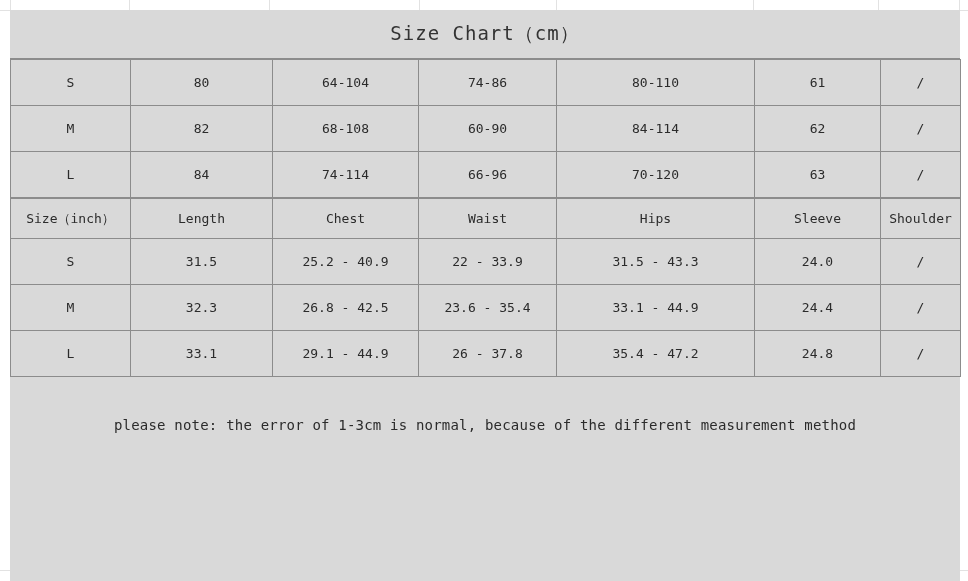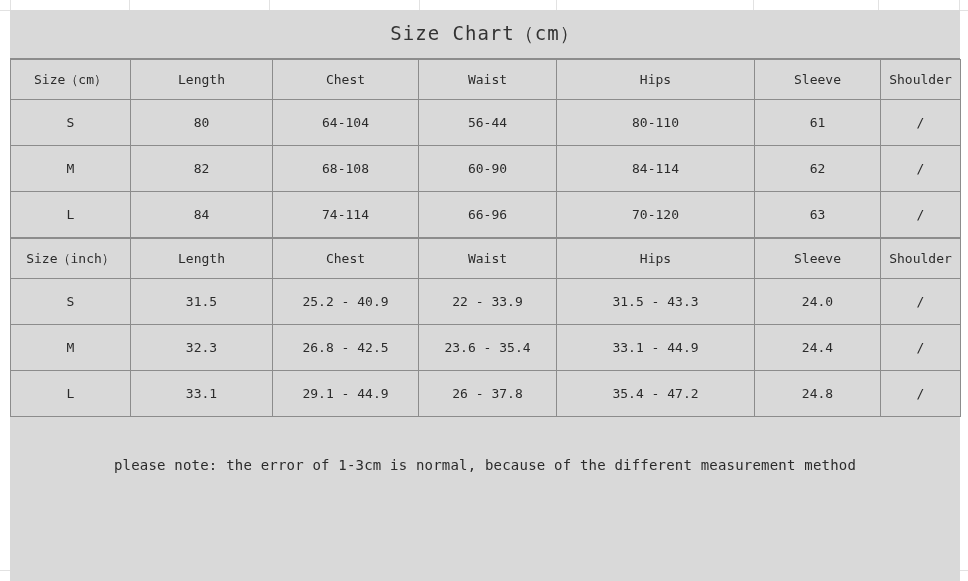--- a/index.html
+++ b/index.html
@@ -126,34 +126,25 @@
     <colgroup>
       <col class="c0">
         <col class="c1">
         <col class="c2">
         <col class="c3">
         <col class="c4">
         <col class="c5">
         <col class="c6">
     </colgroup>
     <tbody>
-      <tr class="head-row">
-        <td>Size（cm）</td>
-        <td>Length</td>
-        <td>Chest</td>
-        <td>Waist</td>
-        <td>Hips</td>
-        <td>Sleeve</td>
-        <td>Shoulder</td>
-      </tr>
       <tr>
         <td>S</td>
         <td>80</td>
         <td>64-104</td>
-        <td>56-44</td>
+        <td>74-86</td>
         <td>80-110</td>
         <td>61</td>
         <td>/</td>
       </tr>
       <tr>
         <td>M</td>
         <td>82</td>
         <td>68-108</td>
         <td>60-90</td>
         <td>84-114</td>

